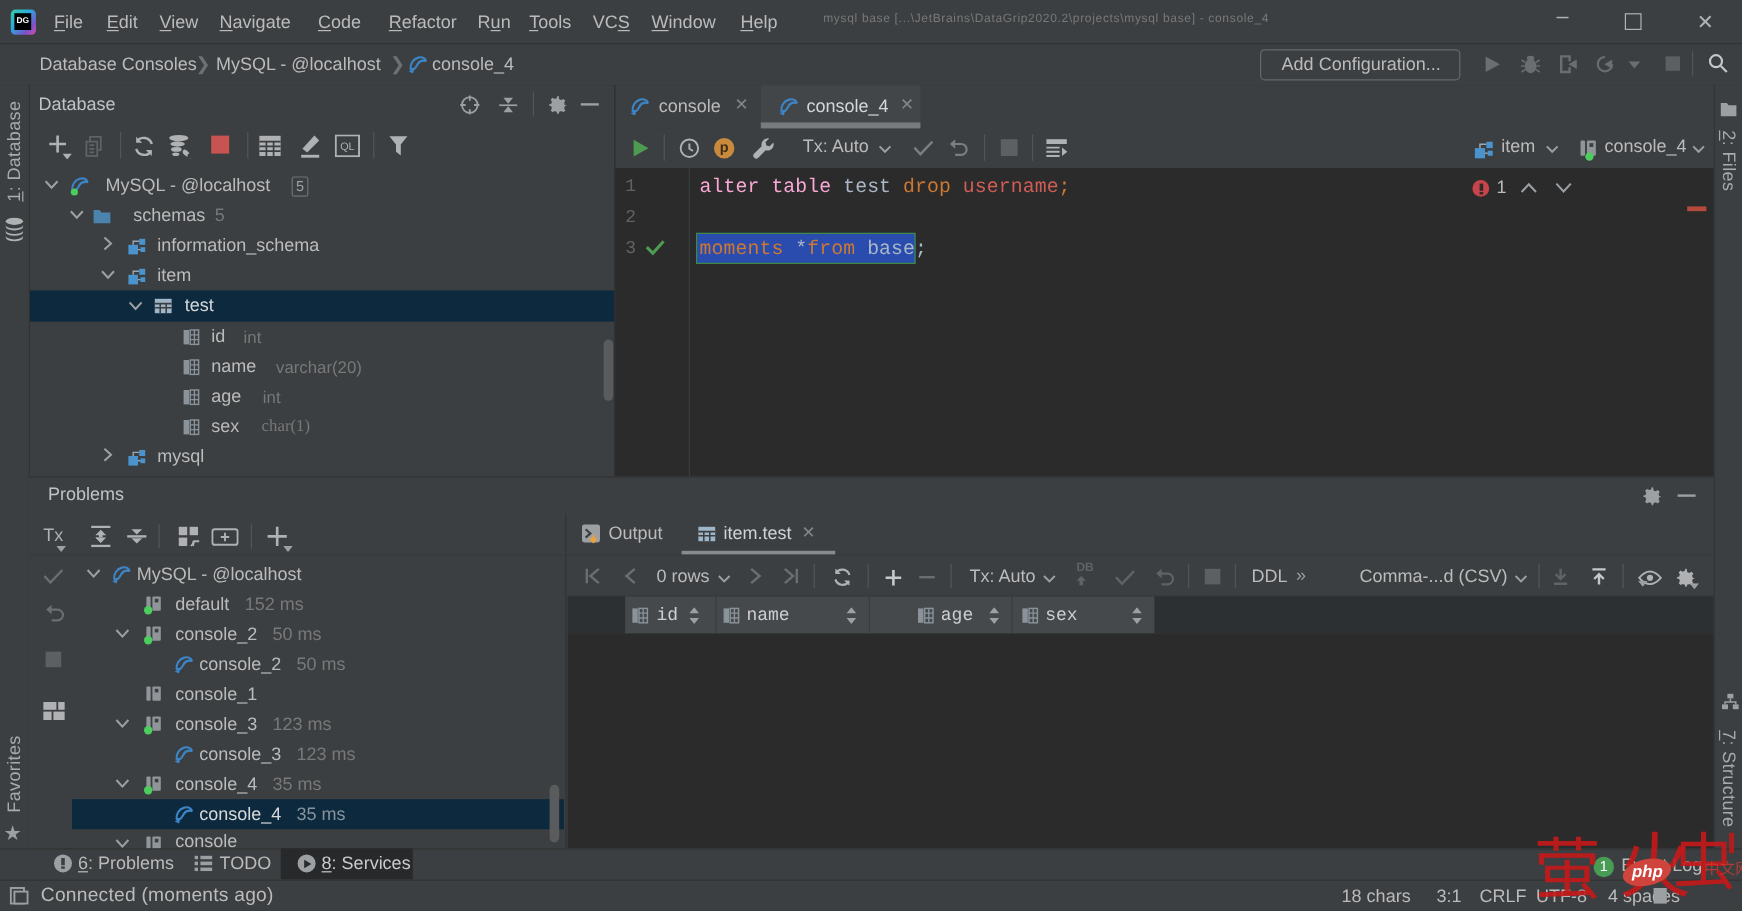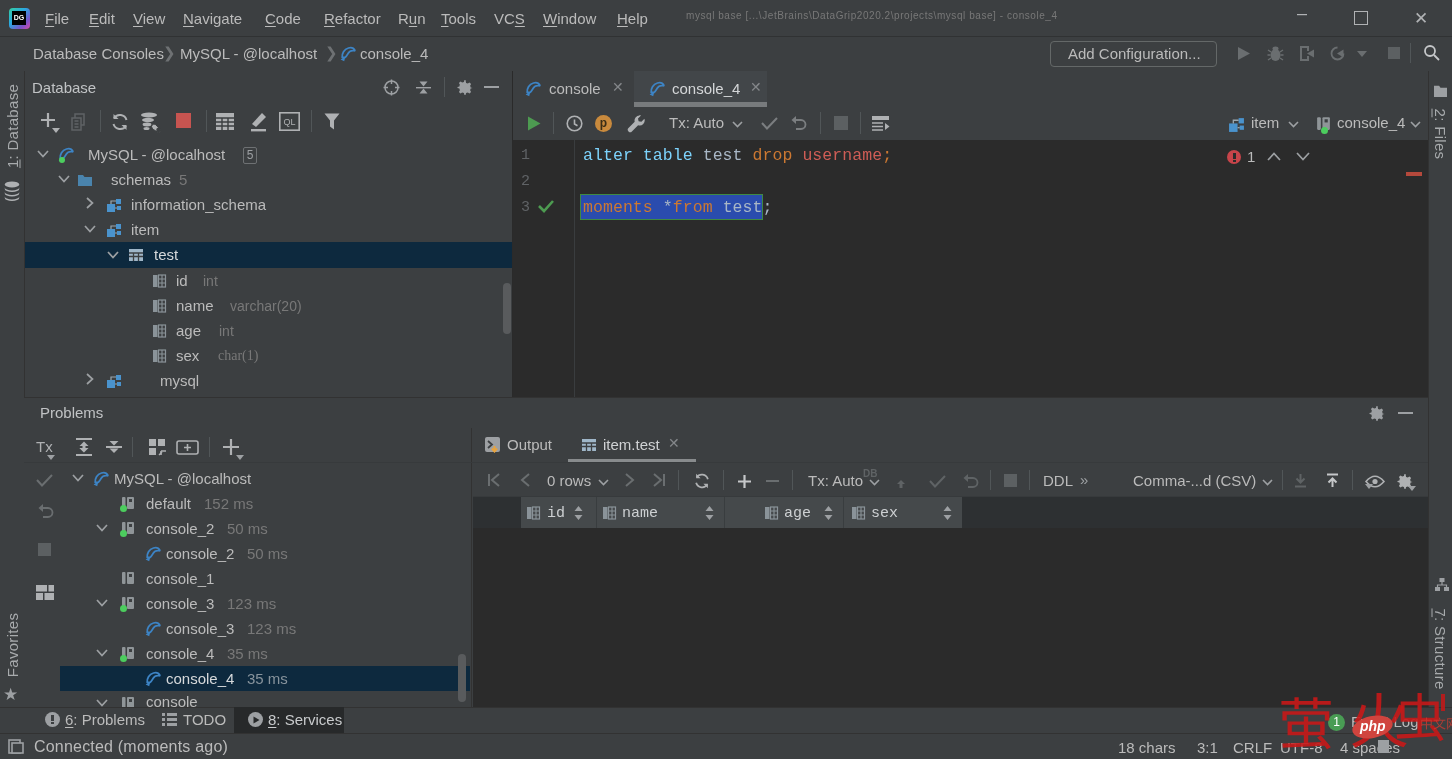--- a/index.html
+++ b/index.html
@@ -242,21 +242,21 @@
     </svg>
 <div class="txt" style="left:176px;top:347px;">sex</div>
 <div class="txt dim" style="left:218px;top:348px;font-size:14px;font-family:Liberation Serif, serif;">char(1)</div>
 
 <svg class="abs" style="left:86px;top:373px" width="8" height="12" viewBox="0 0 8 12">
       <path d="M1 1 L6.5 6 L1 11" stroke="#9da0a3" stroke-width="1.7" fill="none"></path>
     </svg>
 <svg class="abs" style="left:106px;top:373px" width="16" height="16" viewBox="0 0 16 16">
       <use href="#schemaicon"></use>
     </svg>
-<div class="txt" style="left:131px;top:372px;margin-left:29px;">mysql</div>
+<div class="txt" style="left:131px;top:372px;">mysql</div>
 
 <div class="abs" style="left:503px;top:283px;width:8px;height:51px;background:#595b5d;border-radius:4px;"></div>
 
 <div class="abs" style="left:512px;top:71px;width:1px;height:326px;background:#2a2a2a;"></div>
 
 <div class="abs" id="edtabs" style="left:513px;top:71px;width:915px;height:36px;background:#3c3f41;"></div>
 <div class="abs" id="edtoolbar" style="left:513px;top:107px;width:915px;height:33px;background:#3c3f41;border-bottom:1px solid #323232;"></div>
 <div class="abs" id="editor" style="left:513px;top:140px;width:915px;height:257px;background:#2b2b2b;"></div>
 
 <svg class="abs" style="left:524px;top:80px" width="17" height="17" viewBox="0 0 17 17">
@@ -318,24 +318,24 @@
 <svg class="abs" style="left:1410px;top:121px" width="11" height="7" viewBox="0 0 11 7">
       <path d="M1 1 L5.5 5.5 L10 1" stroke="#9da0a3" stroke-width="1.6" fill="none"></path>
     </svg>
 
 <div class="txt mono" style="left:521px;top:147px;color:#606366;font-size:15px;">1</div>
 <div class="txt mono" style="left:521px;top:173px;color:#606366;font-size:15px;">2</div>
 <div class="txt mono" style="left:521px;top:199px;color:#606366;font-size:15px;">3</div>
 <svg class="abs" style="left:538px;top:200px" width="16" height="13" viewBox="0 0 16 13">
       <path d="M1 6 L6 11 L15 1" stroke="#4d9b51" stroke-width="2.6" fill="none"></path>
     </svg>
-<div class="txt mono" style="left:583px;top:146px;font-size:16.5px;letter-spacing:0.07px;"><span style="color:#7dd3fc">alter table </span><span style="color:#a9b7c6">test </span><span style="color:#cc7832">drop </span><span style="color:#cf5d56">username</span><span style="color:#cc7832">;</span></div>
+<div class="txt mono" style="left:583px;top:146px;font-size:16.5px;letter-spacing:0.07px;"><span style="color:#f9a8d4">alter table </span><span style="color:#a9b7c6">test </span><span style="color:#cc7832">drop </span><span style="color:#cf5d56">username</span><span style="color:#cc7832">;</span></div>
 <div class="abs" style="left:580px;top:194px;width:183px;height:26px;background:#2a4cae;border:1.5px solid #3f8a43;box-sizing:border-box;"></div>
     <div class="abs" style="left:574px;top:140px;width:1px;height:257px;background:#3a3d3f;"></div>
-<div class="txt mono" style="left:583px;top:198px;font-size:16.5px;letter-spacing:0.07px;"><span style="color:#cc7832">moments </span><span style="color:#a9b7c6">*</span><span style="color:#cc7832">from </span><span style="color:#a9b7c6">test;</span></div>
+<div class="txt mono" style="left:583px;top:198px;font-size:16.5px;letter-spacing:0.07px;"><span style="color:#cc7832">moments </span><span style="color:#a9b7c6">*</span><span style="color:#cc7832">from </span><span style="color:#a9b7c6">base;</span></div>
 
 <div class="abs" style="left:1227px;top:150px;width:14px;height:14px;border-radius:50%;background:#c7444a;"></div>
 <div class="abs" style="left:1232.6px;top:152.5px;width:3px;height:6px;background:#2b2b2b;"></div>
 <div class="abs" style="left:1232.6px;top:160px;width:3px;height:2.4px;background:#2b2b2b;"></div>
 <div class="txt" style="left:1247px;top:148px;color:#bbbbbb;">1</div>
 <svg class="abs" style="left:1267px;top:152px" width="14" height="9" viewBox="0 0 14 9">
       <path d="M1 8 L7 1.5 L13 8" stroke="#9da0a3" stroke-width="1.7" fill="none"></path>
     </svg>
 <svg class="abs" style="left:1296px;top:152px" width="14" height="9" viewBox="0 0 14 9">
       <path d="M1 1 L7 7.5 L13 1" stroke="#9da0a3" stroke-width="1.7" fill="none"></path>
@@ -530,21 +530,21 @@
 <div class="abs" style="left:723px;top:470px;width:1px;height:20px;background:#515658;"></div>
 <svg class="abs" style="left:737px;top:474px" width="15" height="15" viewBox="0 0 15 15">
       <path d="M7.5 1 V14 M1 7.5 H14" stroke="#c5c7c9" stroke-width="2.2"></path>
     </svg>
 <div class="abs" style="left:766px;top:480px;width:13px;height:2.4px;background:#6a6e70;"></div>
 <div class="abs" style="left:792px;top:470px;width:1px;height:20px;background:#515658;"></div>
 <div class="txt" style="left:808px;top:472px;">Tx: Auto</div>
 <svg class="abs" style="left:869px;top:479px" width="11" height="7" viewBox="0 0 11 7">
       <path d="M1 1 L5.5 5.5 L10 1" stroke="#9da0a3" stroke-width="1.6" fill="none"></path>
     </svg>
-<div class="txt" style="left:863px;top:468px;color:#5f6365;font-size:10px;font-weight:bold;">DB</div>
+<div class="txt" style="left:897px;top:468px;color:#5f6365;font-size:10px;font-weight:bold;">DB</div>
 <svg class="abs" style="left:896px;top:480px" width="10" height="8" viewBox="0 0 10 8">
       <path d="M5 0 L9 4 H6.5 V8 H3.5 V4 H1 Z" fill="#5f6365"></path>
     </svg>
 <svg class="abs" style="left:929px;top:475px" width="17" height="13" viewBox="0 0 17 13">
       <path d="M1 6 L6 11.5 L16 1" stroke="#5f6365" stroke-width="2" fill="none"></path>
     </svg>
 <svg class="abs" style="left:962px;top:473px" width="17" height="17" viewBox="0 0 17 17">
       <path d="M3 5 H11 a4.5 4.5 0 0 1 0 9 H6" fill="none" stroke="#5f6365" stroke-width="1.8"></path>
       <path d="M6 1 L1.5 5 L6 9 Z" fill="#5f6365"></path>
     </svg>

